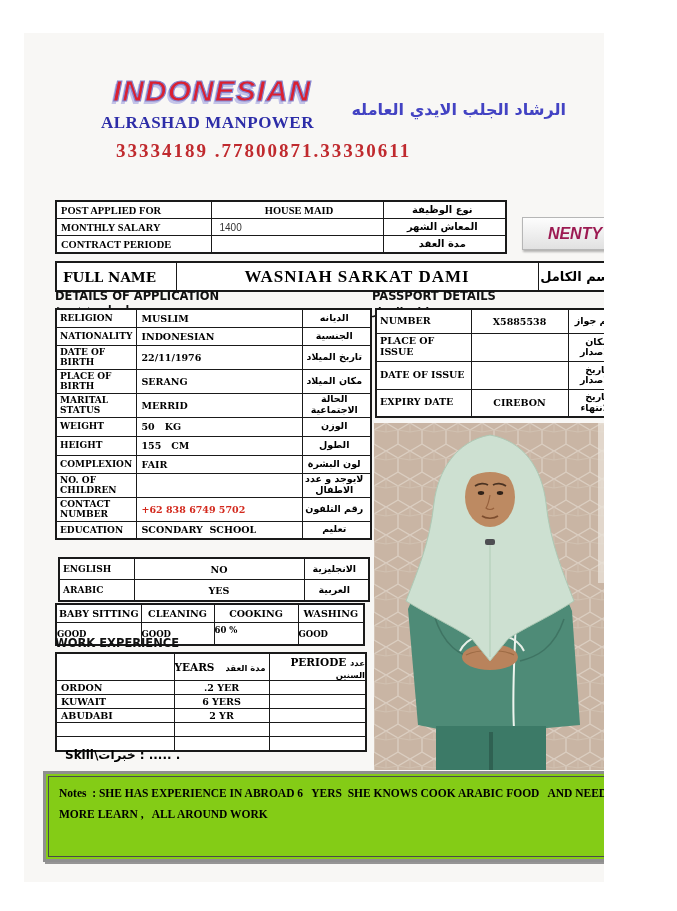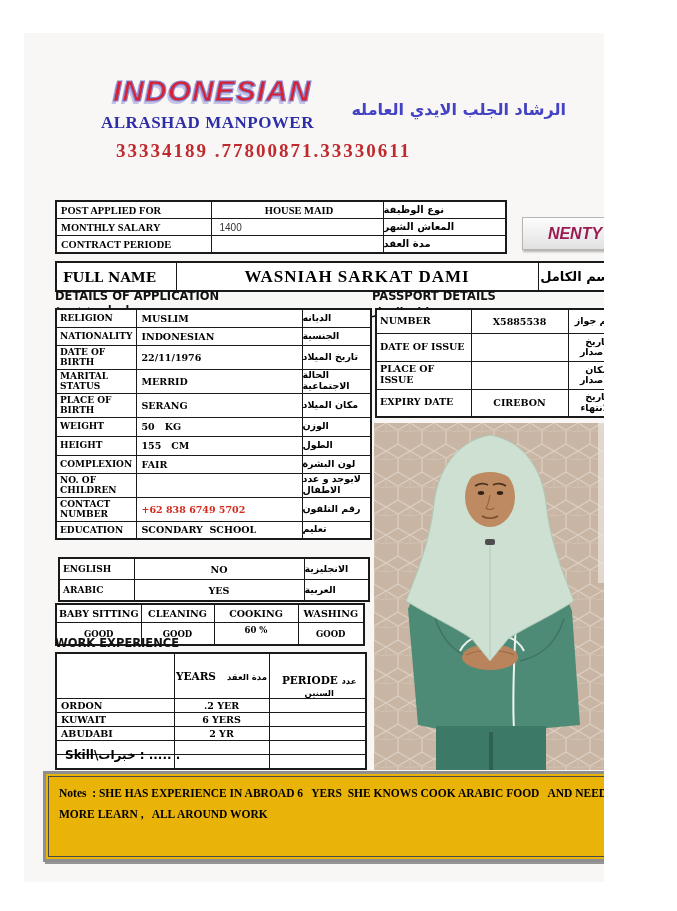--- a/index.html
+++ b/index.html
@@ -20,21 +20,21 @@
     font-size:19px;color:#c02a2e;letter-spacing:2px;}
 
   
   table.t{border-collapse:collapse;table-layout:fixed;background:#fff;}
   table.t td{border:1px solid #1a1a1a;overflow:hidden;vertical-align:middle;padding:0;}
   table.thick{border:2px solid #1a1a1a;}
   .lbl{font-family:"DejaVu Serif",serif;font-weight:bold;font-size:9px;line-height:1.15;
        padding-left:3px !important;}
   .val{font-family:"DejaVu Serif",serif;font-weight:bold;font-size:9.5px;padding-left:5px !important;
        white-space:pre-wrap;}
-  .ar{font-family:"DejaVu Sans",sans-serif;font-weight:bold;font-size:9.5px;text-align:left;
+  .ar{font-family:"DejaVu Sans",sans-serif;font-weight:bold;font-size:9.5px;text-align:center;
       direction:rtl;padding-right:4px !important;line-height:1.15;}
   .c{text-align:center;padding-left:0 !important;}
   .red{color:#d3281c;}
   .serif-lbl{font-family:"Liberation Serif",serif;font-weight:bold;font-size:10.5px;padding-left:4px !important;margin-top:36px;}
   .input-like{font-family:"Liberation Sans",sans-serif;font-weight:normal;font-size:10px;
       padding-left:8px !important;color:#333;}
 
   .pos-table{left:55px;top:200px;width:450px;}
   .pos-table td{height:16px;}
 
@@ -53,40 +53,40 @@
   .sec-app{left:55px;top:289px;width:316px;display:flex;justify-content:space-between;align-items:baseline;}
   .sec-ar{font-size:10.5px;direction:rtl;}
   .sec-pass{left:372px;top:289px;display:flex;gap:2px;align-items:baseline;}
 
   .app-table{left:55px;top:308px;width:315px;}
   .lang-table{left:58px;top:557px;width:310px;}
   .lang-table td{height:20px;}
 
   .skills-table{left:55px;top:603px;width:308px;}
   .skill-h{font-family:"DejaVu Serif",serif;font-weight:bold;font-size:9.5px;text-align:center;height:17px;}
-  .skill-v{font-family:"DejaVu Serif",serif;font-weight:bold;font-size:8.5px;text-align:center;height:19px;}
+  .skill-v{font-family:"DejaVu Serif",serif;font-weight:bold;font-size:8.5px;text-align:left;height:19px;}
 
   .we-title{left:55px;top:636px;font-family:"DejaVu Sans",sans-serif;font-weight:bold;font-size:11.5px;}
   .we-table{left:55px;top:652px;width:310px;}
   .we-table td{height:13px;}
   .we-head td{height:24px;}
-  .we-years{font-family:"DejaVu Serif",serif;font-weight:bold;font-size:10.5px;text-align:center;}
+  .we-years{font-family:"DejaVu Serif",serif;font-weight:bold;font-size:10.5px;text-align:left;}
   .we-ar-inline{font-family:"DejaVu Sans",sans-serif;font-weight:bold;font-size:8.5px;direction:rtl;}
   .we-country{font-family:"DejaVu Serif",serif;font-weight:bold;font-size:9.5px;padding-left:4px !important;}
   .we-val{font-family:"DejaVu Serif",serif;font-weight:bold;font-size:9.5px;text-align:center;}
 
   .pass-table{left:375px;top:308px;width:250px;}
   .pass-ar{font-family:"DejaVu Sans",sans-serif;font-weight:bold;font-size:9.5px;text-align:center;
            direction:rtl;line-height:1.1;}
 
   .photo{left:374px;top:423px;width:251px;height:347px;}
 
   .skill-line{left:43px;top:748px;font-family:"DejaVu Sans",sans-serif;font-weight:bold;font-size:12px;margin-left:22px;}
 
-  .notes-outer{left:43px;top:771px;width:589px;height:91px;border:3px solid #8f8f8f;background:#eab308;
+  .notes-outer{left:43px;top:771px;width:589px;height:91px;border:3px solid #8f8f8f;background:#84cc16;
     box-shadow:2px 2px 0 rgba(70,70,70,.55);box-sizing:border-box;}
   .notes-inner{position:absolute;left:2px;top:2px;right:2px;bottom:2px;border:1px solid #4a4a4a;
     padding:6px 10px;font-family:"Liberation Serif",serif;font-weight:bold;font-size:11.5px;
     line-height:1.8;white-space:pre-wrap;box-sizing:border-box;}
 </style>
 </head>
 <body>
 
 <div class="canvas">
   <div class="page abs"></div>
@@ -163,28 +163,28 @@
       <td class="lbl">NATIONALITY</td>
       <td class="val">INDONESIAN</td>
       <td class="ar">الجنسية</td>
     </tr>
     <tr style="height:24px">
       <td class="lbl">DATE OF BIRTH</td>
       <td class="val">22/11/1976</td>
       <td class="ar">تاريخ الميلاد</td>
     </tr>
     <tr style="height:24px">
+      <td class="lbl">PLACE OF BIRTH</td>
+      <td class="val">SERANG</td>
+      <td class="ar">مكان الميلاد</td>
+    </tr>
+    <tr style="height:24px">
       <td class="lbl">MARITAL STATUS</td>
       <td class="val">MERRID</td>
       <td class="ar">الحالة الاجتماعية</td>
-    </tr>
-    <tr style="height:24px">
-      <td class="lbl">PLACE OF BIRTH</td>
-      <td class="val">SERANG</td>
-      <td class="ar">مكان الميلاد</td>
     </tr>
     <tr style="height:19px">
       <td class="lbl">WEIGHT</td>
       <td class="val">50   KG</td>
       <td class="ar">الوزن</td>
     </tr>
     <tr style="height:19px">
       <td class="lbl">HEIGHT</td>
       <td class="val">155   CM</td>
       <td class="ar">الطول</td>
@@ -238,28 +238,28 @@
         <col style="width:97px">
         <col style="width:58px">
       </colgroup>
     <tbody>
         <tr style="height:24px">
       <td class="lbl" style="padding-left:5px;font-size:9.5px">NUMBER</td>
       <td class="val c">X5885538</td>
       <td class="pass-ar">رقم جواز</td>
     </tr>
     <tr style="height:28px">
+      <td class="lbl" style="padding-left:5px;font-size:9.5px">PLACE OF ISSUE</td>
+      <td class="val c"></td>
+      <td class="pass-ar">مكان الاصدار</td>
+    </tr>
+    <tr style="height:28px">
       <td class="lbl" style="padding-left:5px;font-size:9.5px">DATE OF ISSUE</td>
       <td class="val c"></td>
       <td class="pass-ar">تاريخ الاصدار</td>
-    </tr>
-    <tr style="height:28px">
-      <td class="lbl" style="padding-left:5px;font-size:9.5px">PLACE OF ISSUE</td>
-      <td class="val c"></td>
-      <td class="pass-ar">مكان الاصدار</td>
     </tr>
     <tr style="height:28px">
       <td class="lbl" style="padding-left:5px;font-size:9.5px">EXPIRY DATE</td>
       <td class="val c">CIREBON</td>
       <td class="pass-ar">تاريخ الانتهاء</td>
     </tr>
   </tbody>
     </table>
 
   <table class="t thick abs skills-table">
@@ -292,21 +292,21 @@
         <col style="width:95px">
         <col style="width:97px">
       </colgroup>
     <tbody>
         <tr class="we-head">
       <td></td>
       <td class="we-years">
         <span>YEARS</span>&nbsp;&nbsp;
         <span class="we-ar-inline">مدة العقد</span>
       </td>
-      <td class="we-years" style="text-align:center;padding-left:4px;vertical-align:top;padding-top:20px">
+      <td class="we-years" style="text-align:right;padding-left:4px;vertical-align:top;padding-top:2px">
         <span>PERIODE</span>
         <span class="we-ar-inline">عدد السنين</span>
       </td>
     </tr>
     <tr>
       <td class="we-country">ORDON</td>
       <td class="we-val">.2 YER</td>
       <td class="we-val"></td>
     </tr>
     <tr>

